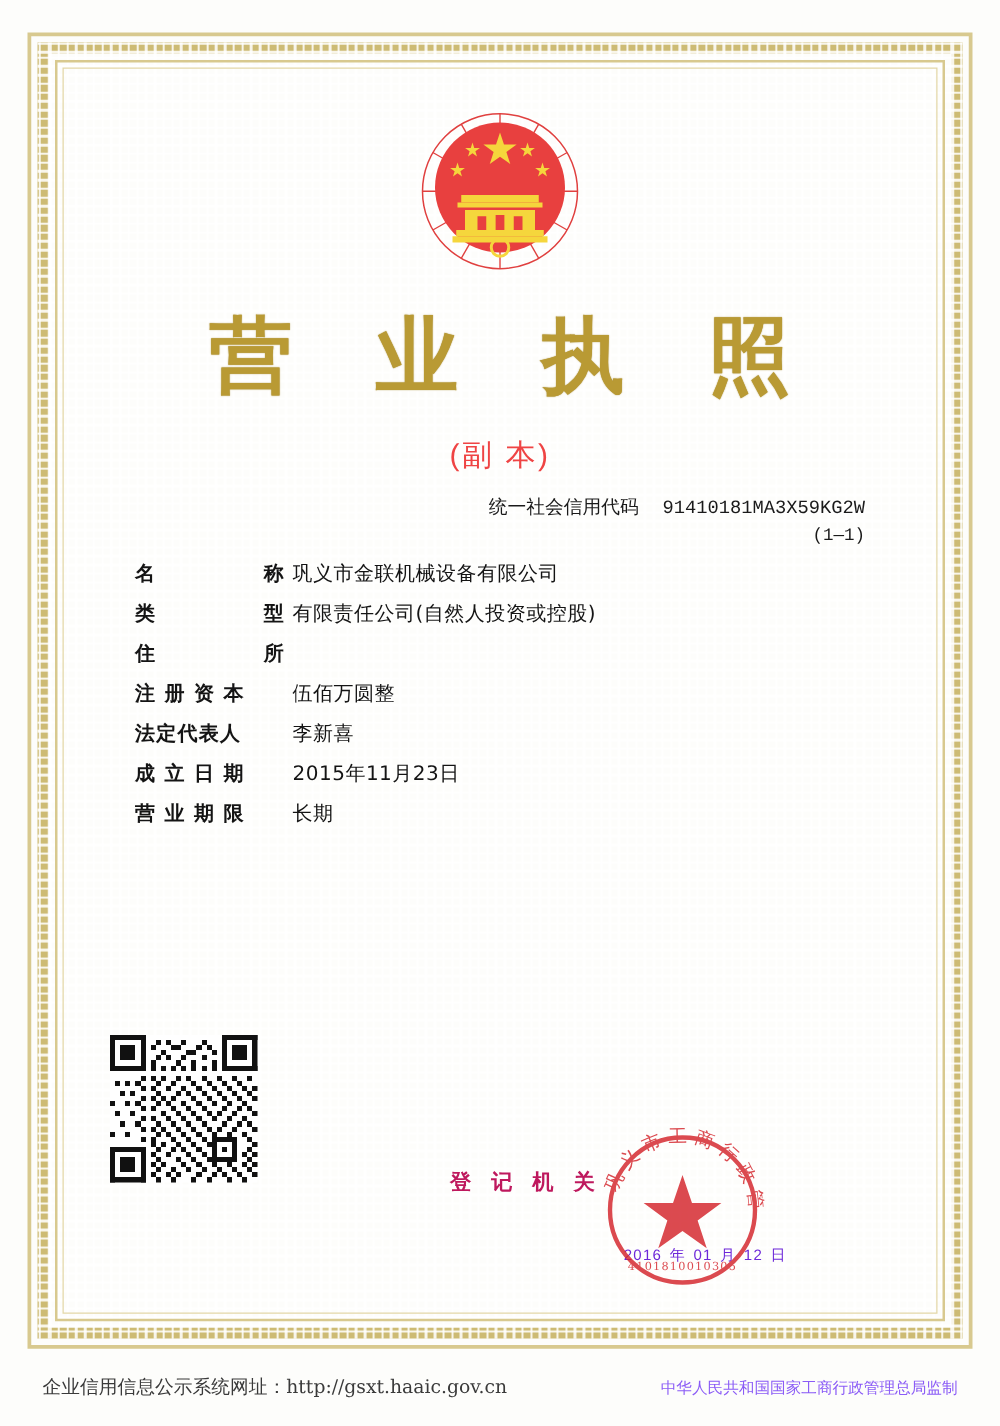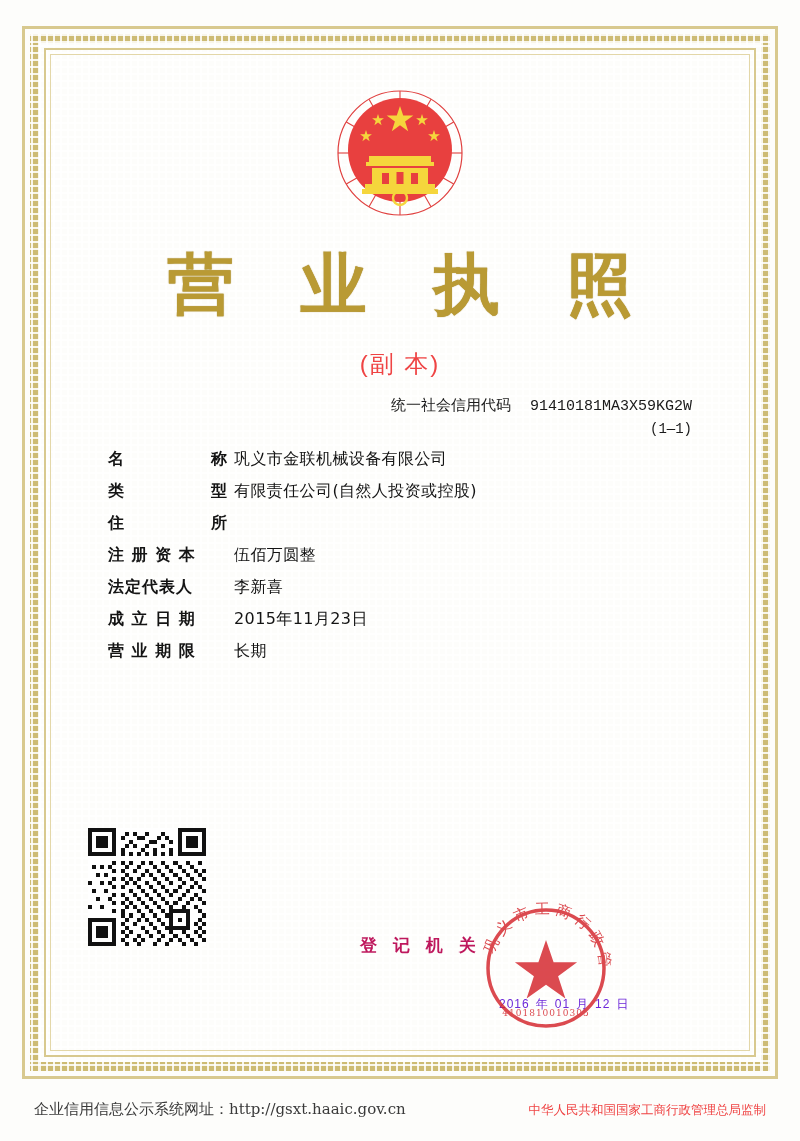--- a/index.html
+++ b/index.html
@@ -223,21 +223,21 @@
     font-family: "DejaVu Serif", "Liberation Serif", serif;
     font-size: 15px;
     color: #3a3a3a;
   }
   .footer-right {
     position: absolute;
     right: 34px;
     bottom: 22px;
     font-family: "DejaVu Serif", "Liberation Serif", serif;
     font-size: 12.5px;
-    color: #ef4444;
+    color: #8b5cf6;
   }
 </style>
 </head>
 <body>
 
 <div class="page">
 
   <div class="frame-outer"></div>
   <div class="frame-mid"></div>
   <div class="frame-pattern"></div>

